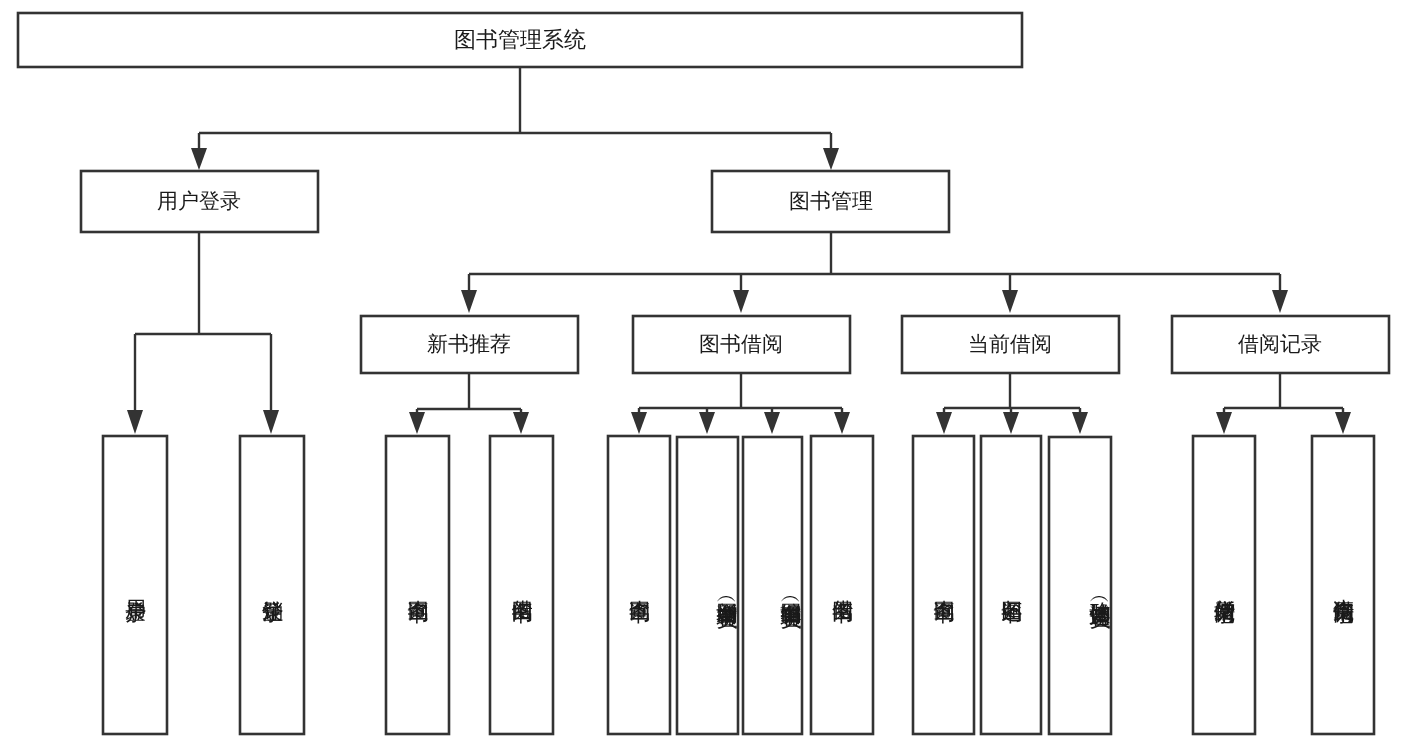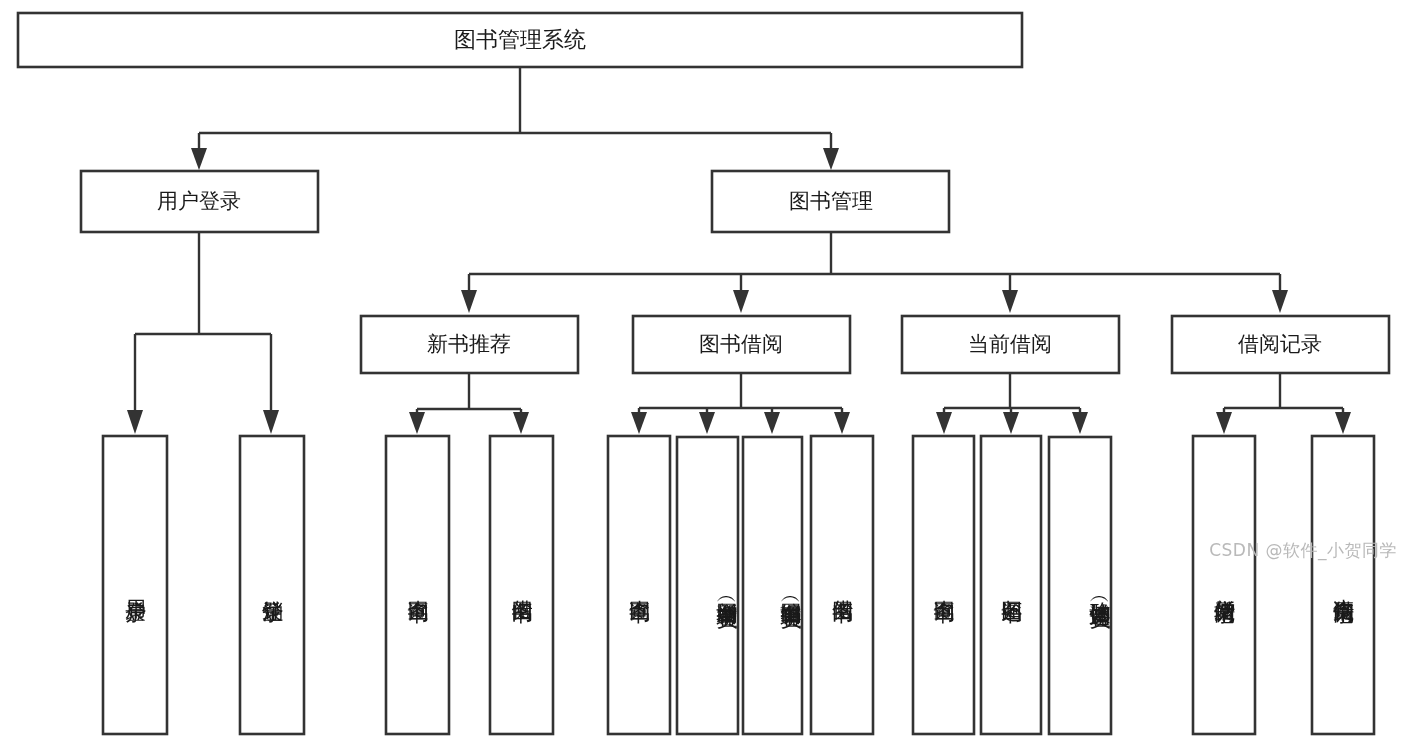--- a/index.html
+++ b/index.html
@@ -225,14 +225,13 @@
   <div class="vlabel" style="left:743px; top:437px; width:59px; height:297px; align-items:flex-start; padding-top:8px; box-sizing:border-box;">编辑图书（管理员）</div>
   <div class="vlabel" style="left:811px; top:436px; width:62px; height:298px;">借阅图书</div>
 
   <div class="vlabel" style="left:913px; top:436px; width:61px; height:298px;">查询图书</div>
   <div class="vlabel" style="left:981px; top:436px; width:60px; height:298px;">归还图书</div>
   <div class="vlabel" style="left:1049px; top:437px; width:62px; height:297px; align-items:flex-start; padding-top:8px; box-sizing:border-box;">确认归还（管理员）</div>
 
   <div class="vlabel" style="left:1193px; top:436px; width:62px; height:298px;">新增借阅记录</div>
   <div class="vlabel" style="left:1312px; top:436px; width:62px; height:298px;">查询借阅记录</div>
 
-  <div class="watermark">CSDN @软件_小贺同学</div>
 </div>
 
 </body></html>

